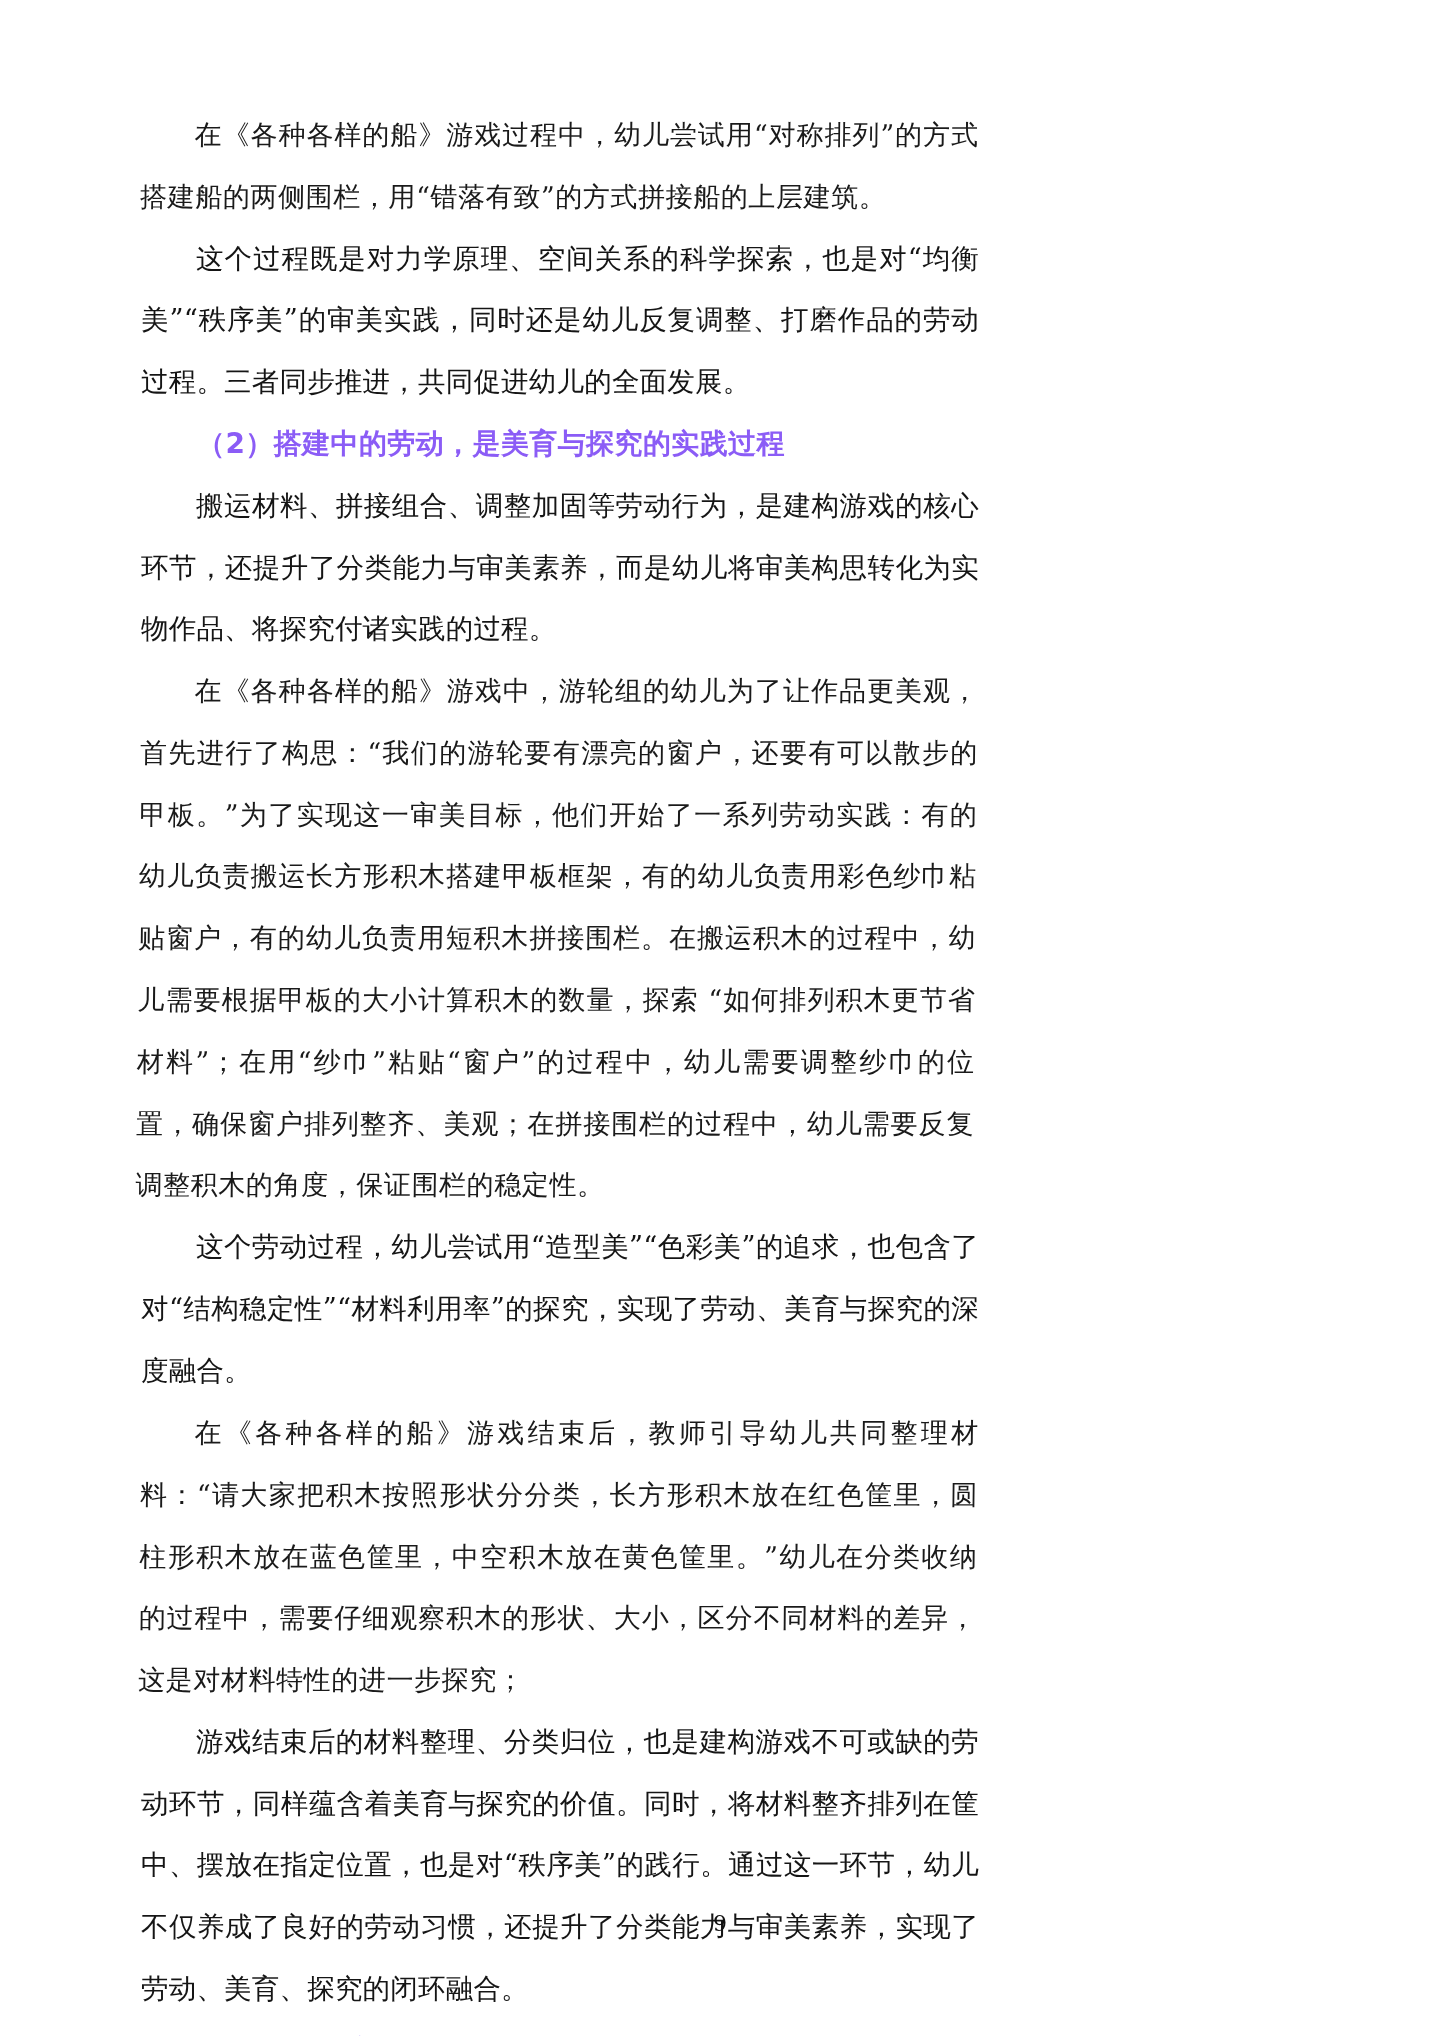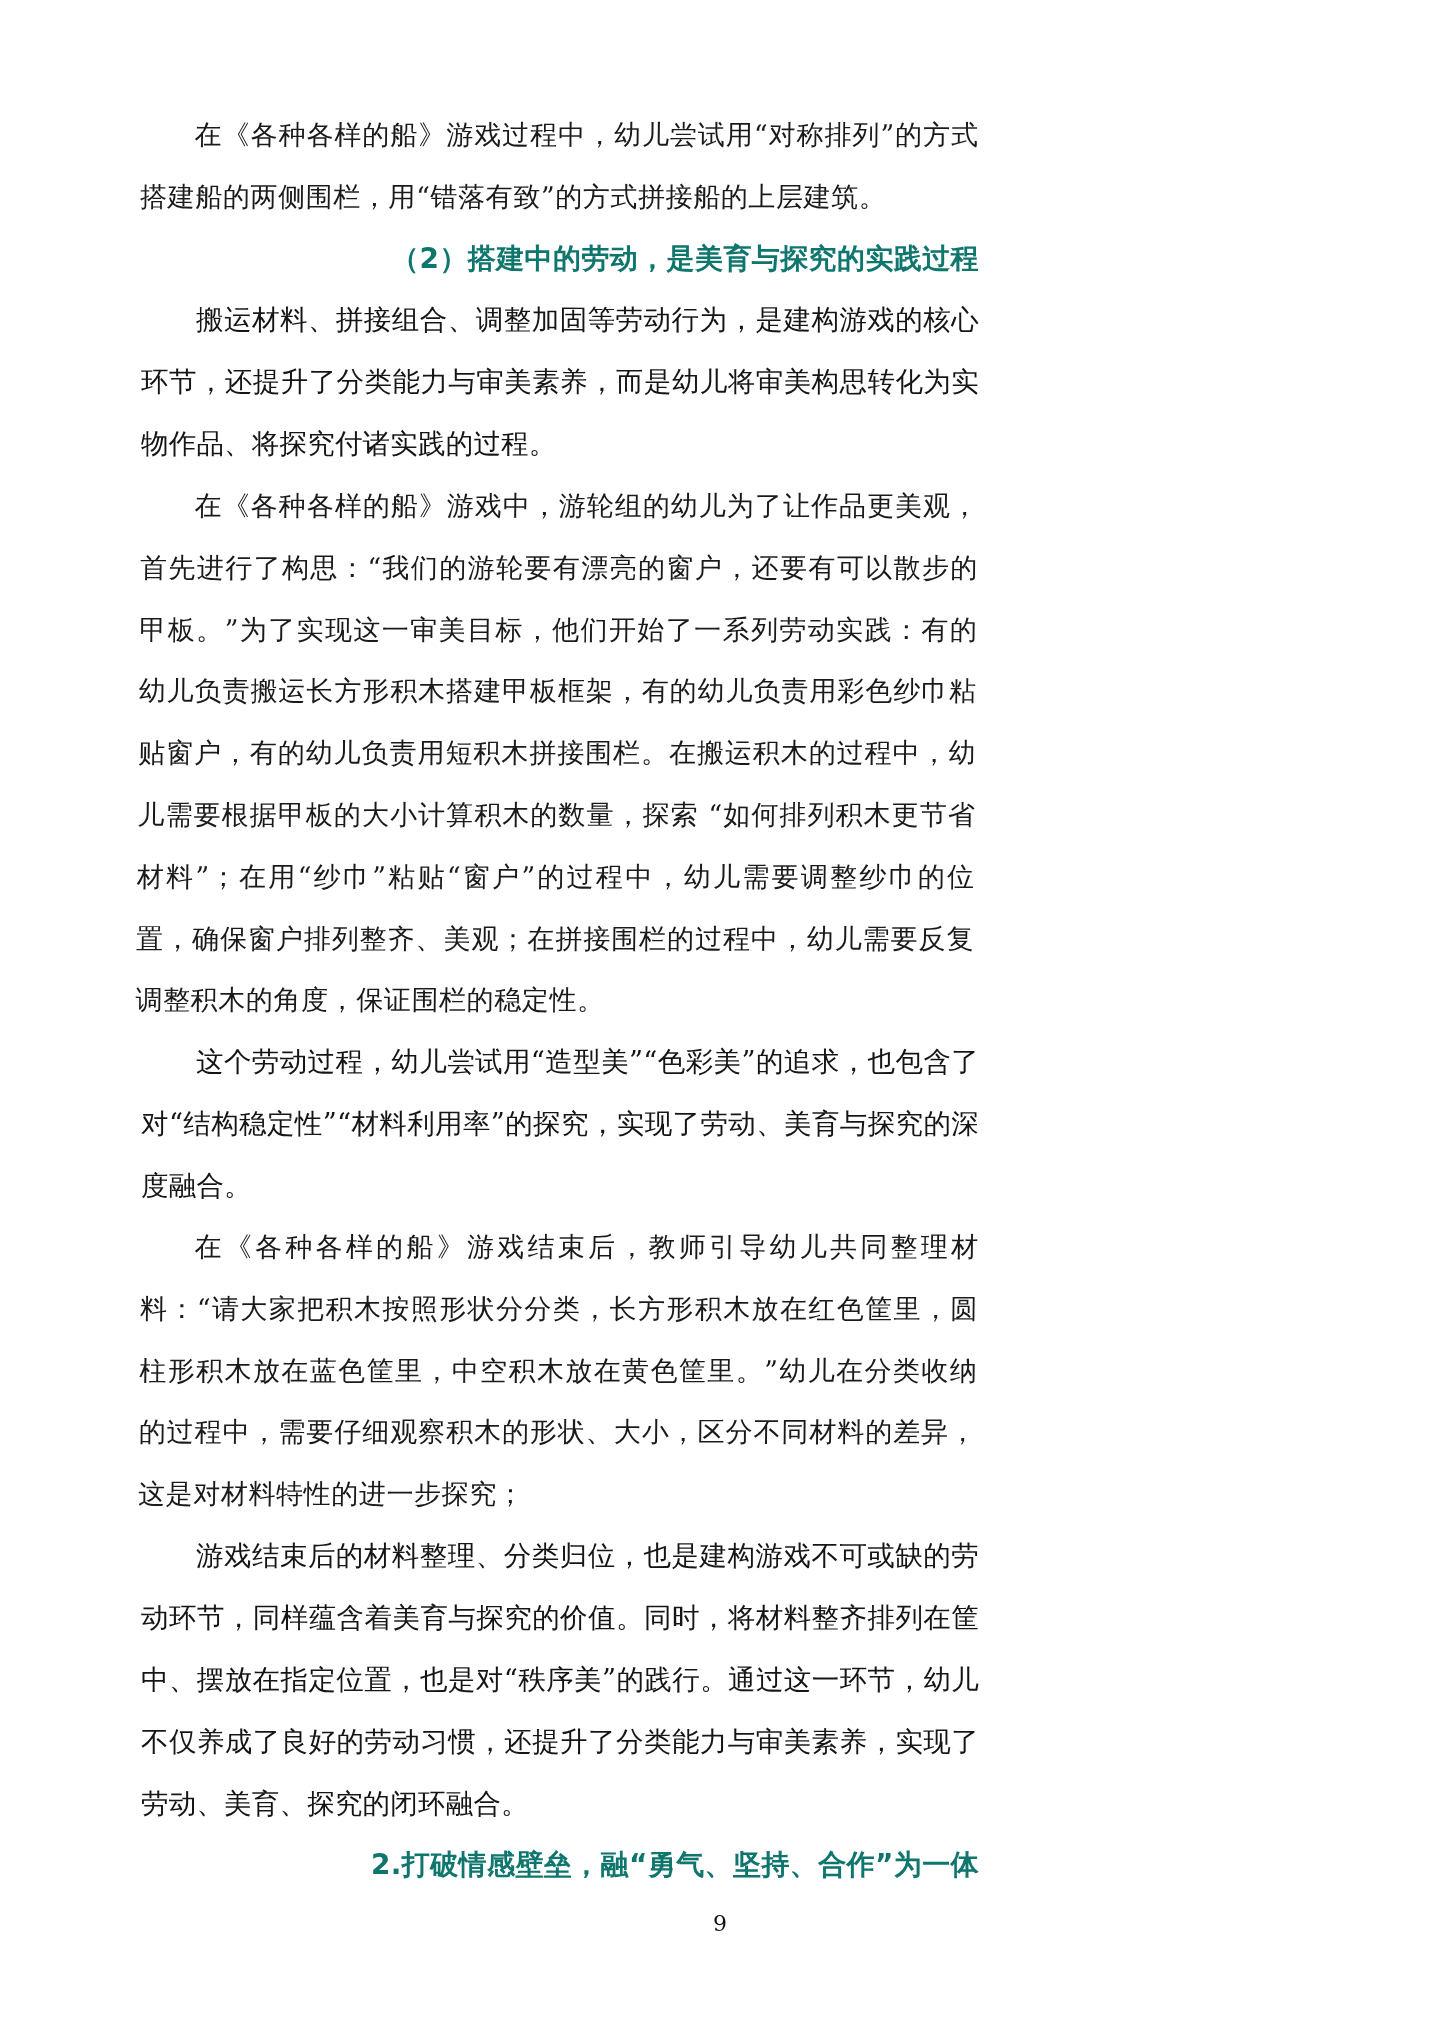--- a/index.html
+++ b/index.html
@@ -61,22 +61,22 @@
   
   p.heading {
     margin: 0;
     padding: 0;
     font-size: 28px;
     line-height: 61.8px;
     text-indent: 2em;
     font-family: "DejaVu Sans", "Liberation Sans", sans-serif;
     font-weight: 700;
     letter-spacing: 0.4px;
-    color: #0f766e;
-    text-align: right;
+    color: #8b5cf6;
+    text-align: left;
   }
 
   .page-number {
     position: absolute;
     left: 0;
     top: 1903px;
     width: 1440px;
     text-align: center;
     font-family: "DejaVu Serif", "Liberation Serif", serif;
     font-size: 22px;
@@ -84,20 +84,21 @@
   }
 </style>
 </head>
 <body>
 
 <div class="page">
   <div class="content">
 
     <p class="para kai">在《各种各样的船》游戏过程中，幼儿尝试用“对称排列”的方式搭建船的两侧围栏，用“错落有致”的方式拼接船的上层建筑。</p>
 
+    <p class="para">这个过程既是对力学原理、空间关系的科学探索，也是对“均衡美”“秩序美”的审美实践，同时还是幼儿反复调整、打磨作品的劳动过程。三者同步推进，共同促进幼儿的全面发展。</p>
 
     <p class="heading">（2）搭建中的劳动，是美育与探究的实践过程</p>
 
     <p class="para">搬运材料、拼接组合、调整加固等劳动行为，是建构游戏的核心环节，还提升了分类能力与审美素养，而是幼儿将审美构思转化为实物作品、将探究付诸实践的过程。</p>
 
     <p class="para kai">在《各种各样的船》游戏中，游轮组的幼儿为了让作品更美观，首先进行了构思：“我们的游轮要有漂亮的窗户，还要有可以散步的甲板。”为了实现这一审美目标，他们开始了一系列劳动实践：有的幼儿负责搬运长方形积木搭建甲板框架，有的幼儿负责用彩色纱巾粘贴窗户，有的幼儿负责用短积木拼接围栏。在搬运积木的过程中，幼儿需要根据甲板的大小计算积木的数量，探索 “如何排列积木更节省材料”；在用“纱巾”粘贴“窗户”的过程中，幼儿需要调整纱巾的位置，确保窗户排列整齐、美观；在拼接围栏的过程中，幼儿需要反复调整积木的角度，保证围栏的稳定性。</p>
 
     <p class="para">这个劳动过程，幼儿尝试用“造型美”“色彩美”的追求，也包含了对“结构稳定性”“材料利用率”的探究，实现了劳动、美育与探究的深度融合。</p>
 
     <p class="para kai">在《各种各样的船》游戏结束后，教师引导幼儿共同整理材料：“请大家把积木按照形状分分类，长方形积木放在红色筐里，圆柱形积木放在蓝色筐里，中空积木放在黄色筐里。”幼儿在分类收纳的过程中，需要仔细观察积木的形状、大小，区分不同材料的差异，这是对材料特性的进一步探究；</p>

